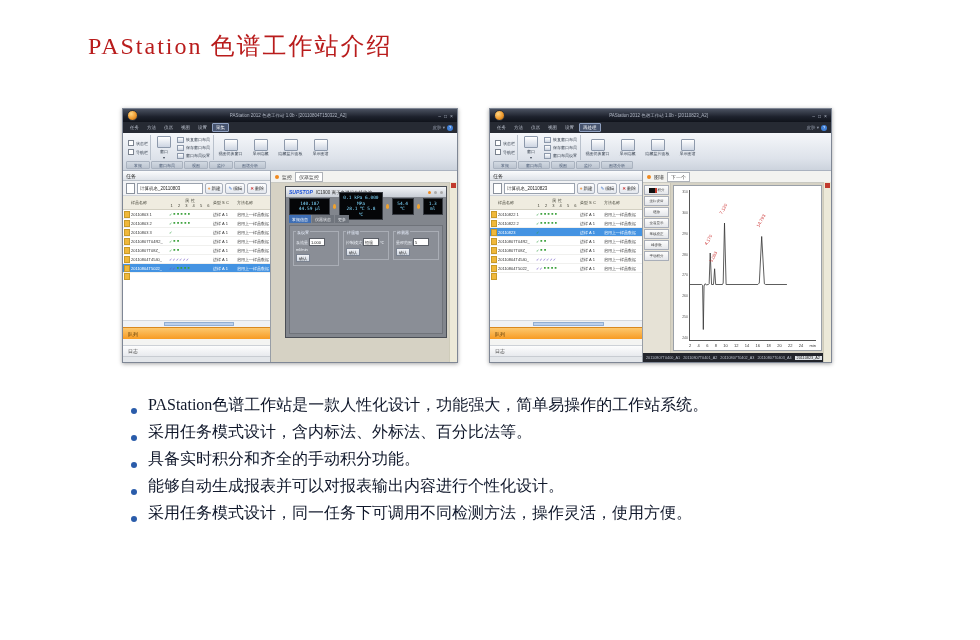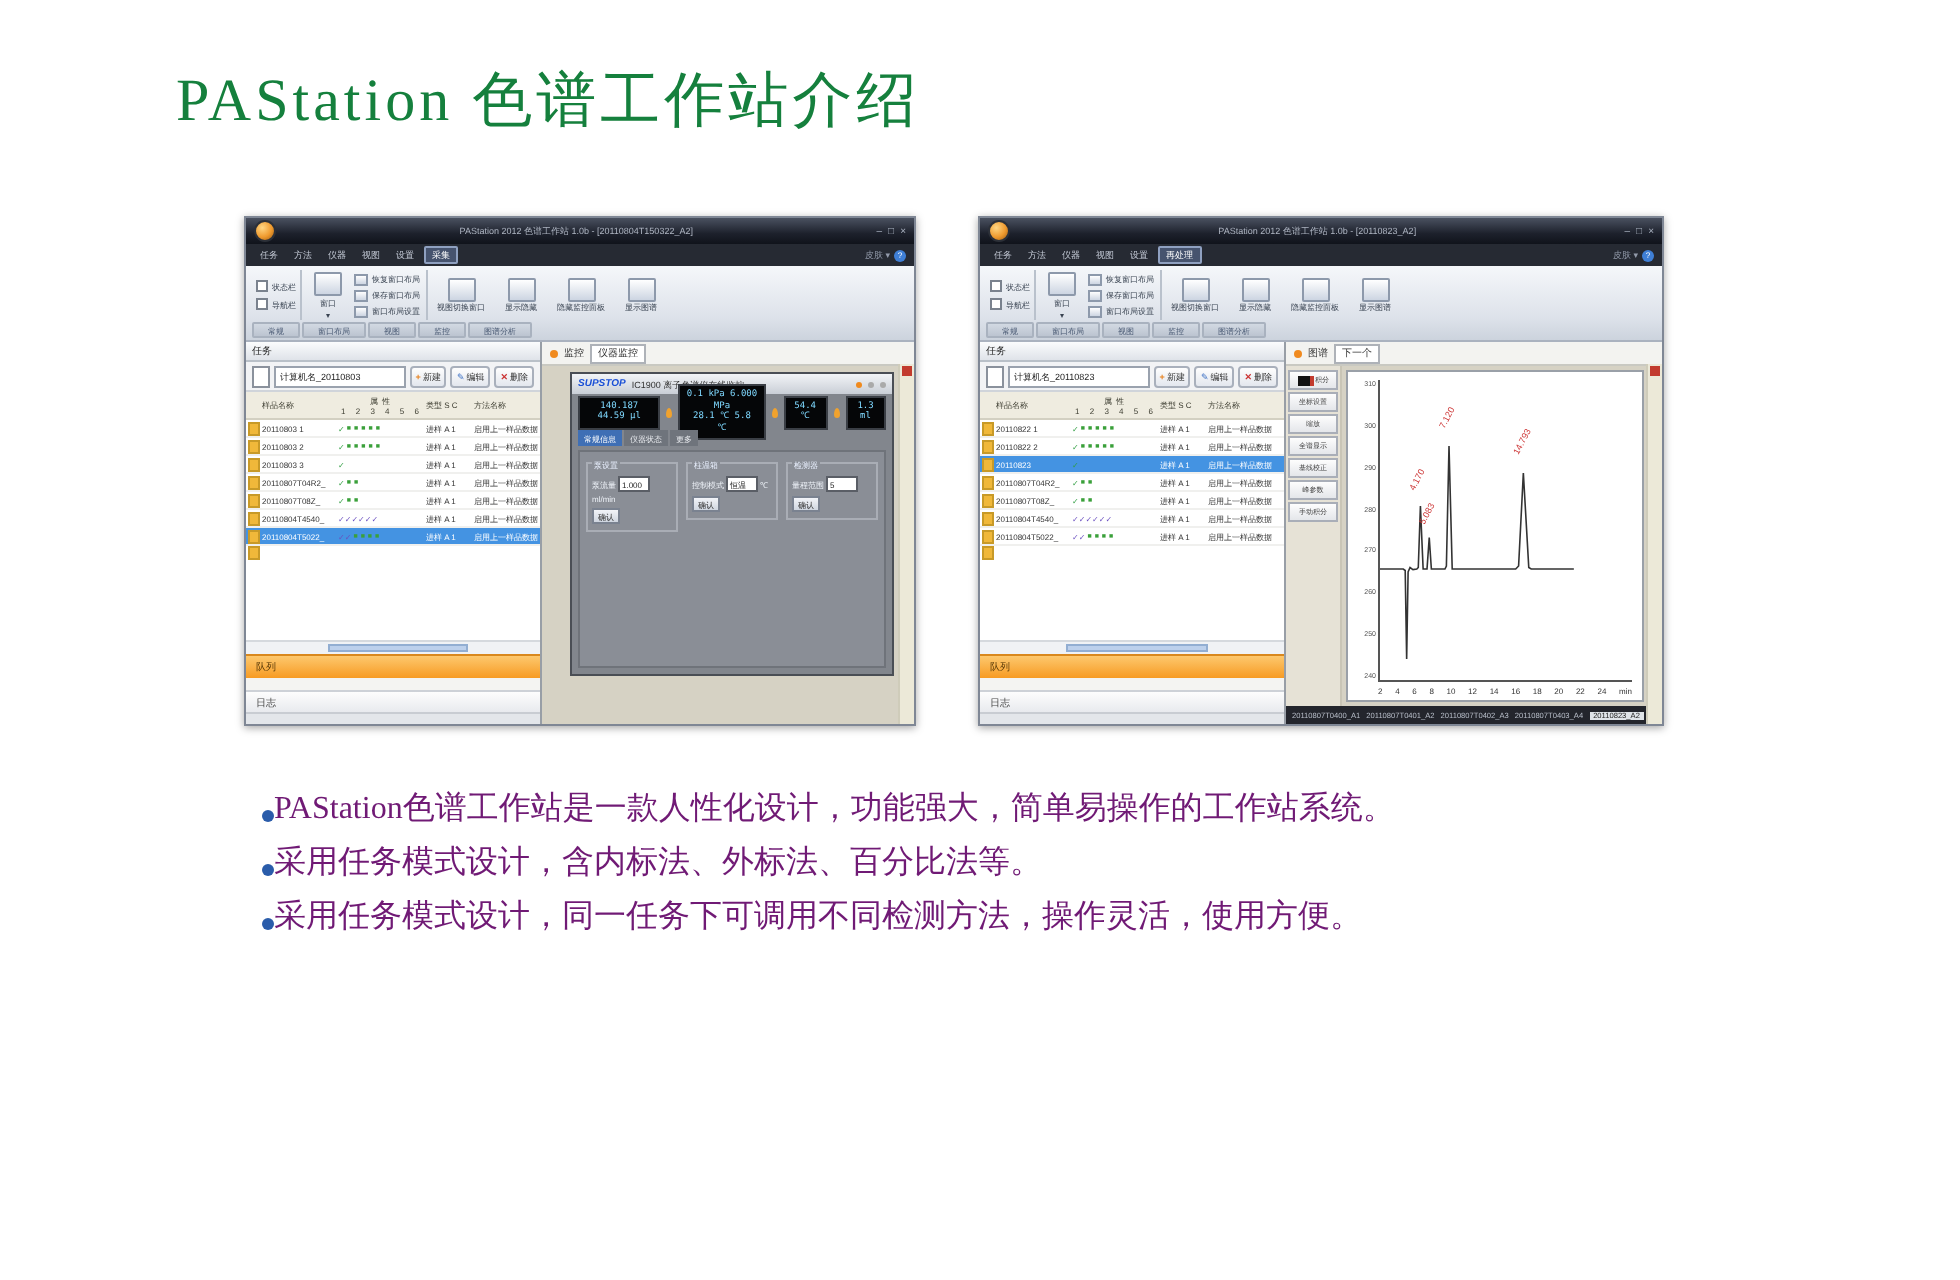--- a/index.html
+++ b/index.html
@@ -1,23 +1,23 @@
 <!DOCTYPE html>
 <html><head>
 <meta charset="utf-8">
 <style>
   html,body{margin:0;padding:0;background:#888;}
   .slide{position:relative;width:980px;height:640px;background:#ffffff;overflow:hidden;
          font-family:"Liberation Sans",sans-serif;}
   .slide-title{position:absolute;left:88px;top:30px;font-family:"Liberation Serif","DejaVu Serif",serif;
-         font-size:30px;letter-spacing:2px;color:#15803d;}
+         font-size:24px;letter-spacing:2px;color:#b91c1c;}
   
   .bullets{position:absolute;left:131px;top:396px;width:740px;}
-  .bullet{display:flex;align-items:center;margin-bottom:9px;
-          font-family:"Liberation Serif","DejaVu Serif",serif;font-size:16px;color:#701a75;line-height:18px;}
+  .bullet{display:flex;align-items:flex-end;gap:11px;margin-bottom:9px;
+          font-family:"Liberation Serif","DejaVu Serif",serif;font-size:16px;color:#0f172a;line-height:18px;}
   .bullet .dot{flex:none;width:6px;height:6px;border-radius:50%;background:#2a5caa;margin-top:6px;}
   
   .win{position:absolute;top:108px;height:253px;background:#dfe3ea;border:1px solid #7f8795;
        box-shadow:0 1px 4px rgba(0,0,0,.35);display:flex;flex-direction:column;font-size:5px;color:#333;}
   #win-left{left:122px;width:334px;}
   #win-right{left:489px;width:341px;}
   .titlebar{flex:none;height:13px;background:linear-gradient(#4a5160,#1d212c 60%,#10131b);
        display:flex;align-items:center;gap:3px;padding:0 4px;}
   .orb{flex:none;width:9px;height:9px;border-radius:50%;border:1px solid #2c3038;
        background:radial-gradient(circle at 35% 32%,#ffd683,#ef9a2e 55%,#9a5a12);}
@@ -684,17 +684,25 @@
     <div class="bullet">
         <span class="dot"></span>
         <span>PAStation色谱工作站是一款人性化设计，功能强大，简单易操作的工作站系统。</span>
       </div>
     <div class="bullet">
         <span class="dot"></span>
         <span>采用任务模式设计，含内标法、外标法、百分比法等。</span>
       </div>
     <div class="bullet">
         <span class="dot"></span>
+        <span>具备实时积分和齐全的手动积分功能。</span>
+      </div>
+    <div class="bullet">
+        <span class="dot"></span>
+        <span>能够自动生成报表并可以对报表输出内容进行个性化设计。</span>
+      </div>
+    <div class="bullet">
+        <span class="dot"></span>
         <span>采用任务模式设计，同一任务下可调用不同检测方法，操作灵活，使用方便。</span>
       </div>
   </div>
 
 </div>
 
 </body></html>

